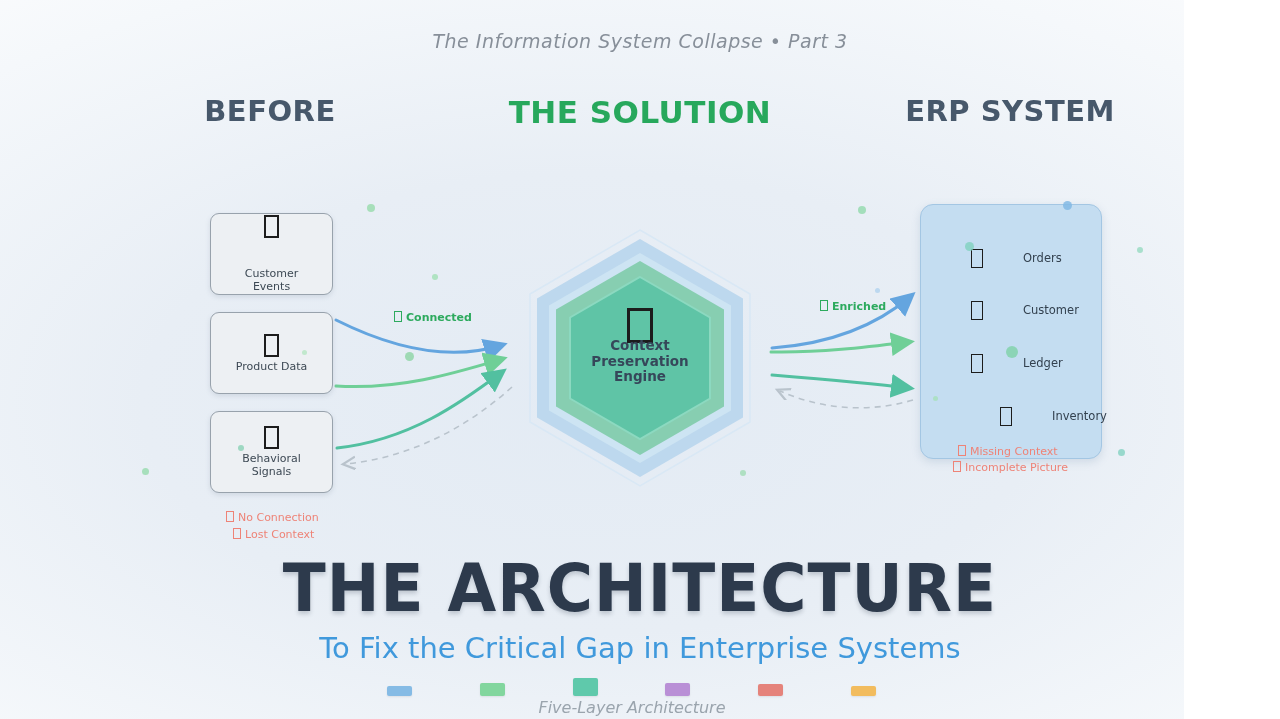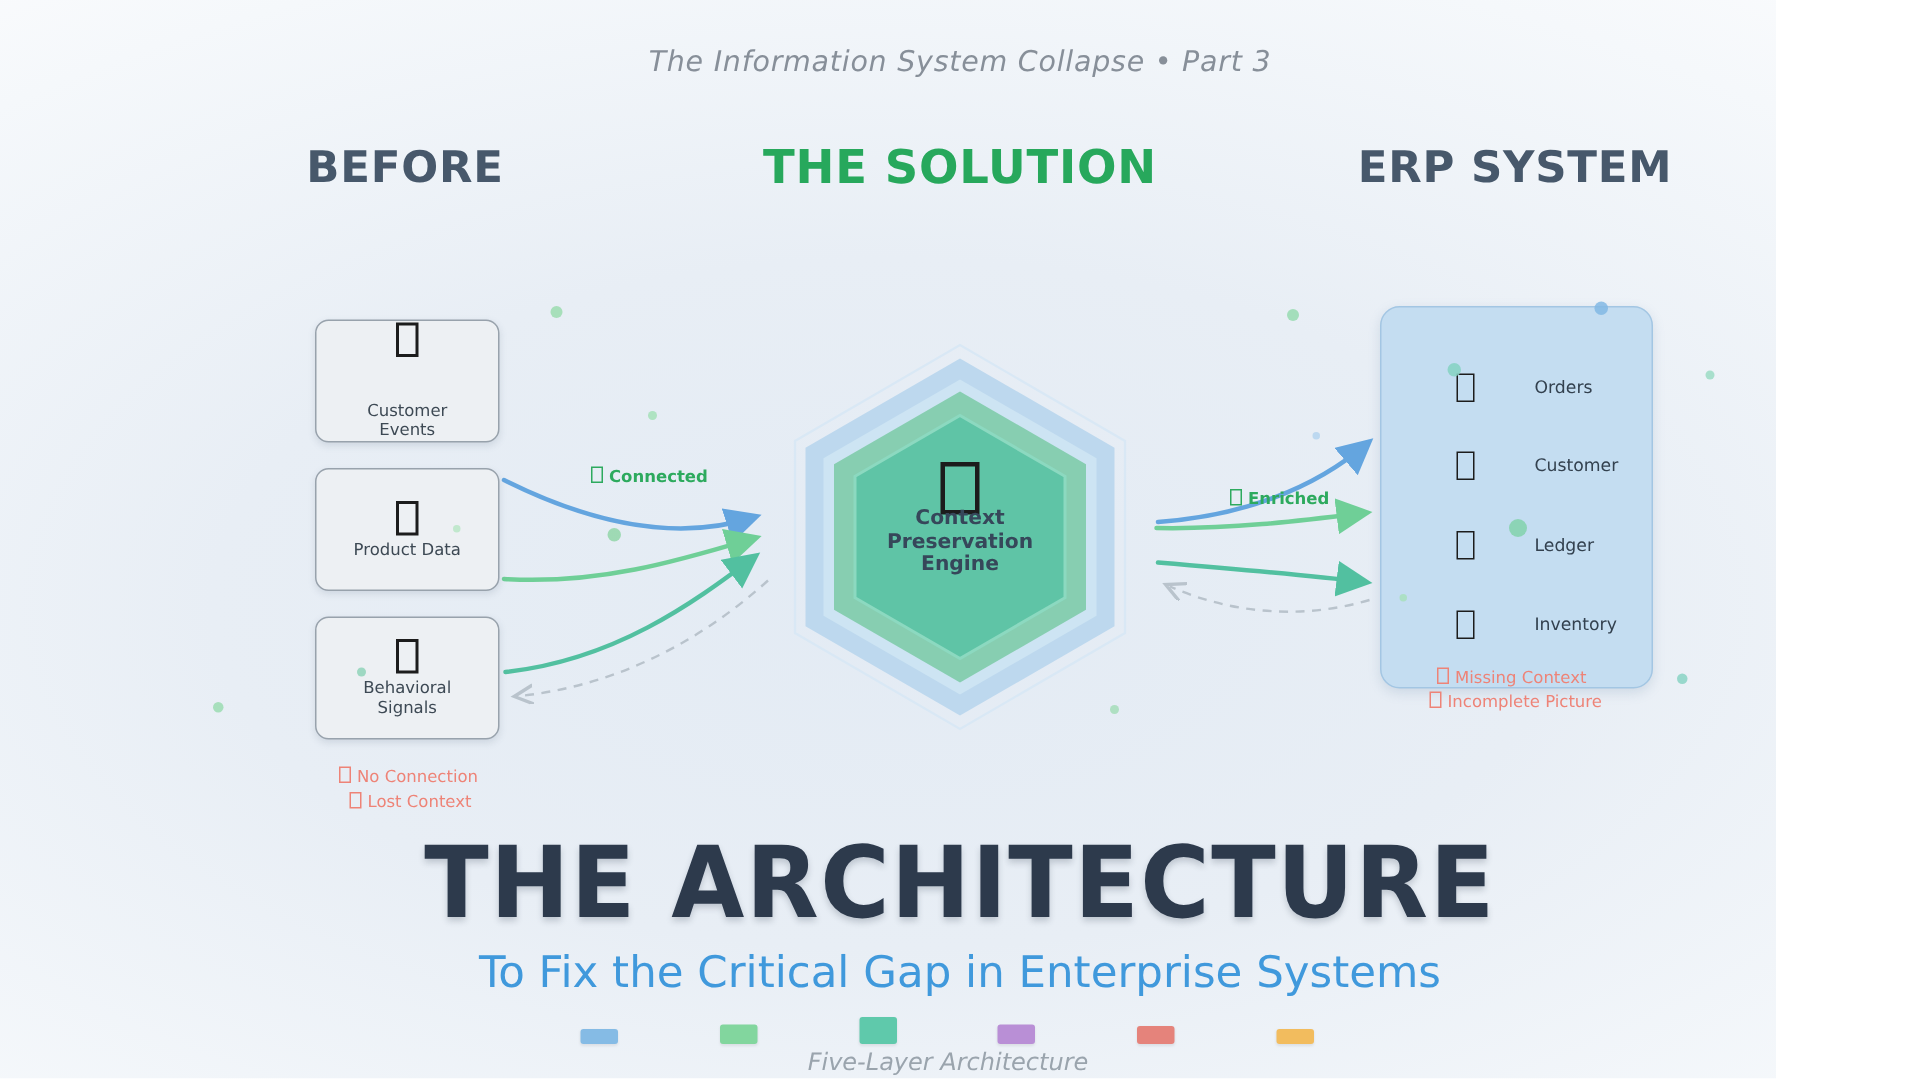--- a/index.html
+++ b/index.html
@@ -106,21 +106,21 @@
     <div class="src-label">Product Data</div>
   </div>
   <div class="abs src-box" style="top:411px;">
     <span class="tofu tofu-box"></span>
     <div class="src-label">Behavioral Signals</div>
   </div>
 
   <div class="abs flow-label" style="left:394px;top:310px;">
     <span class="tofu-sm tofu" style="border-color:currentColor;"></span><span>Connected</span>
   </div>
-  <div class="abs flow-label" style="left:820px;top:325px;">
+  <div class="abs flow-label" style="left:820px;top:299px;">
     <span class="tofu-sm tofu" style="border-color:currentColor;"></span><span>Enriched</span>
   </div>
   <div class="abs warn-label" style="left:226px;top:510px;">
     <span class="tofu-sm tofu" style="border-color:currentColor;"></span><span>No Connection</span>
   </div>
   <div class="abs warn-label" style="left:233px;top:527px;">
     <span class="tofu-sm tofu" style="border-color:currentColor;"></span><span>Lost Context</span>
   </div>
 
   <div class="abs hexwrap">
@@ -143,21 +143,21 @@
       <span class="erp-label">Orders</span>
     </div>
     <div class="erp-row" style="top:92px;">
       <span class="tofu tofu-erp"></span>
       <span class="erp-label">Customer</span>
     </div>
     <div class="erp-row" style="top:145px;">
       <span class="tofu tofu-erp"></span>
       <span class="erp-label">Ledger</span>
     </div>
-    <div class="erp-row" style="top:198px;">
+    <div class="erp-row" style="top:198px;padding-left:29px;">
       <span class="tofu tofu-erp"></span>
       <span class="erp-label">Inventory</span>
     </div>
   </div>
   <div class="abs warn-label" style="left:958px;top:444px;">
     <span class="tofu-sm tofu" style="border-color:currentColor;"></span><span>Missing Context</span>
   </div>
   <div class="abs warn-label" style="left:953px;top:460px;">
     <span class="tofu-sm tofu" style="border-color:currentColor;"></span><span>Incomplete Picture</span>
   </div>

